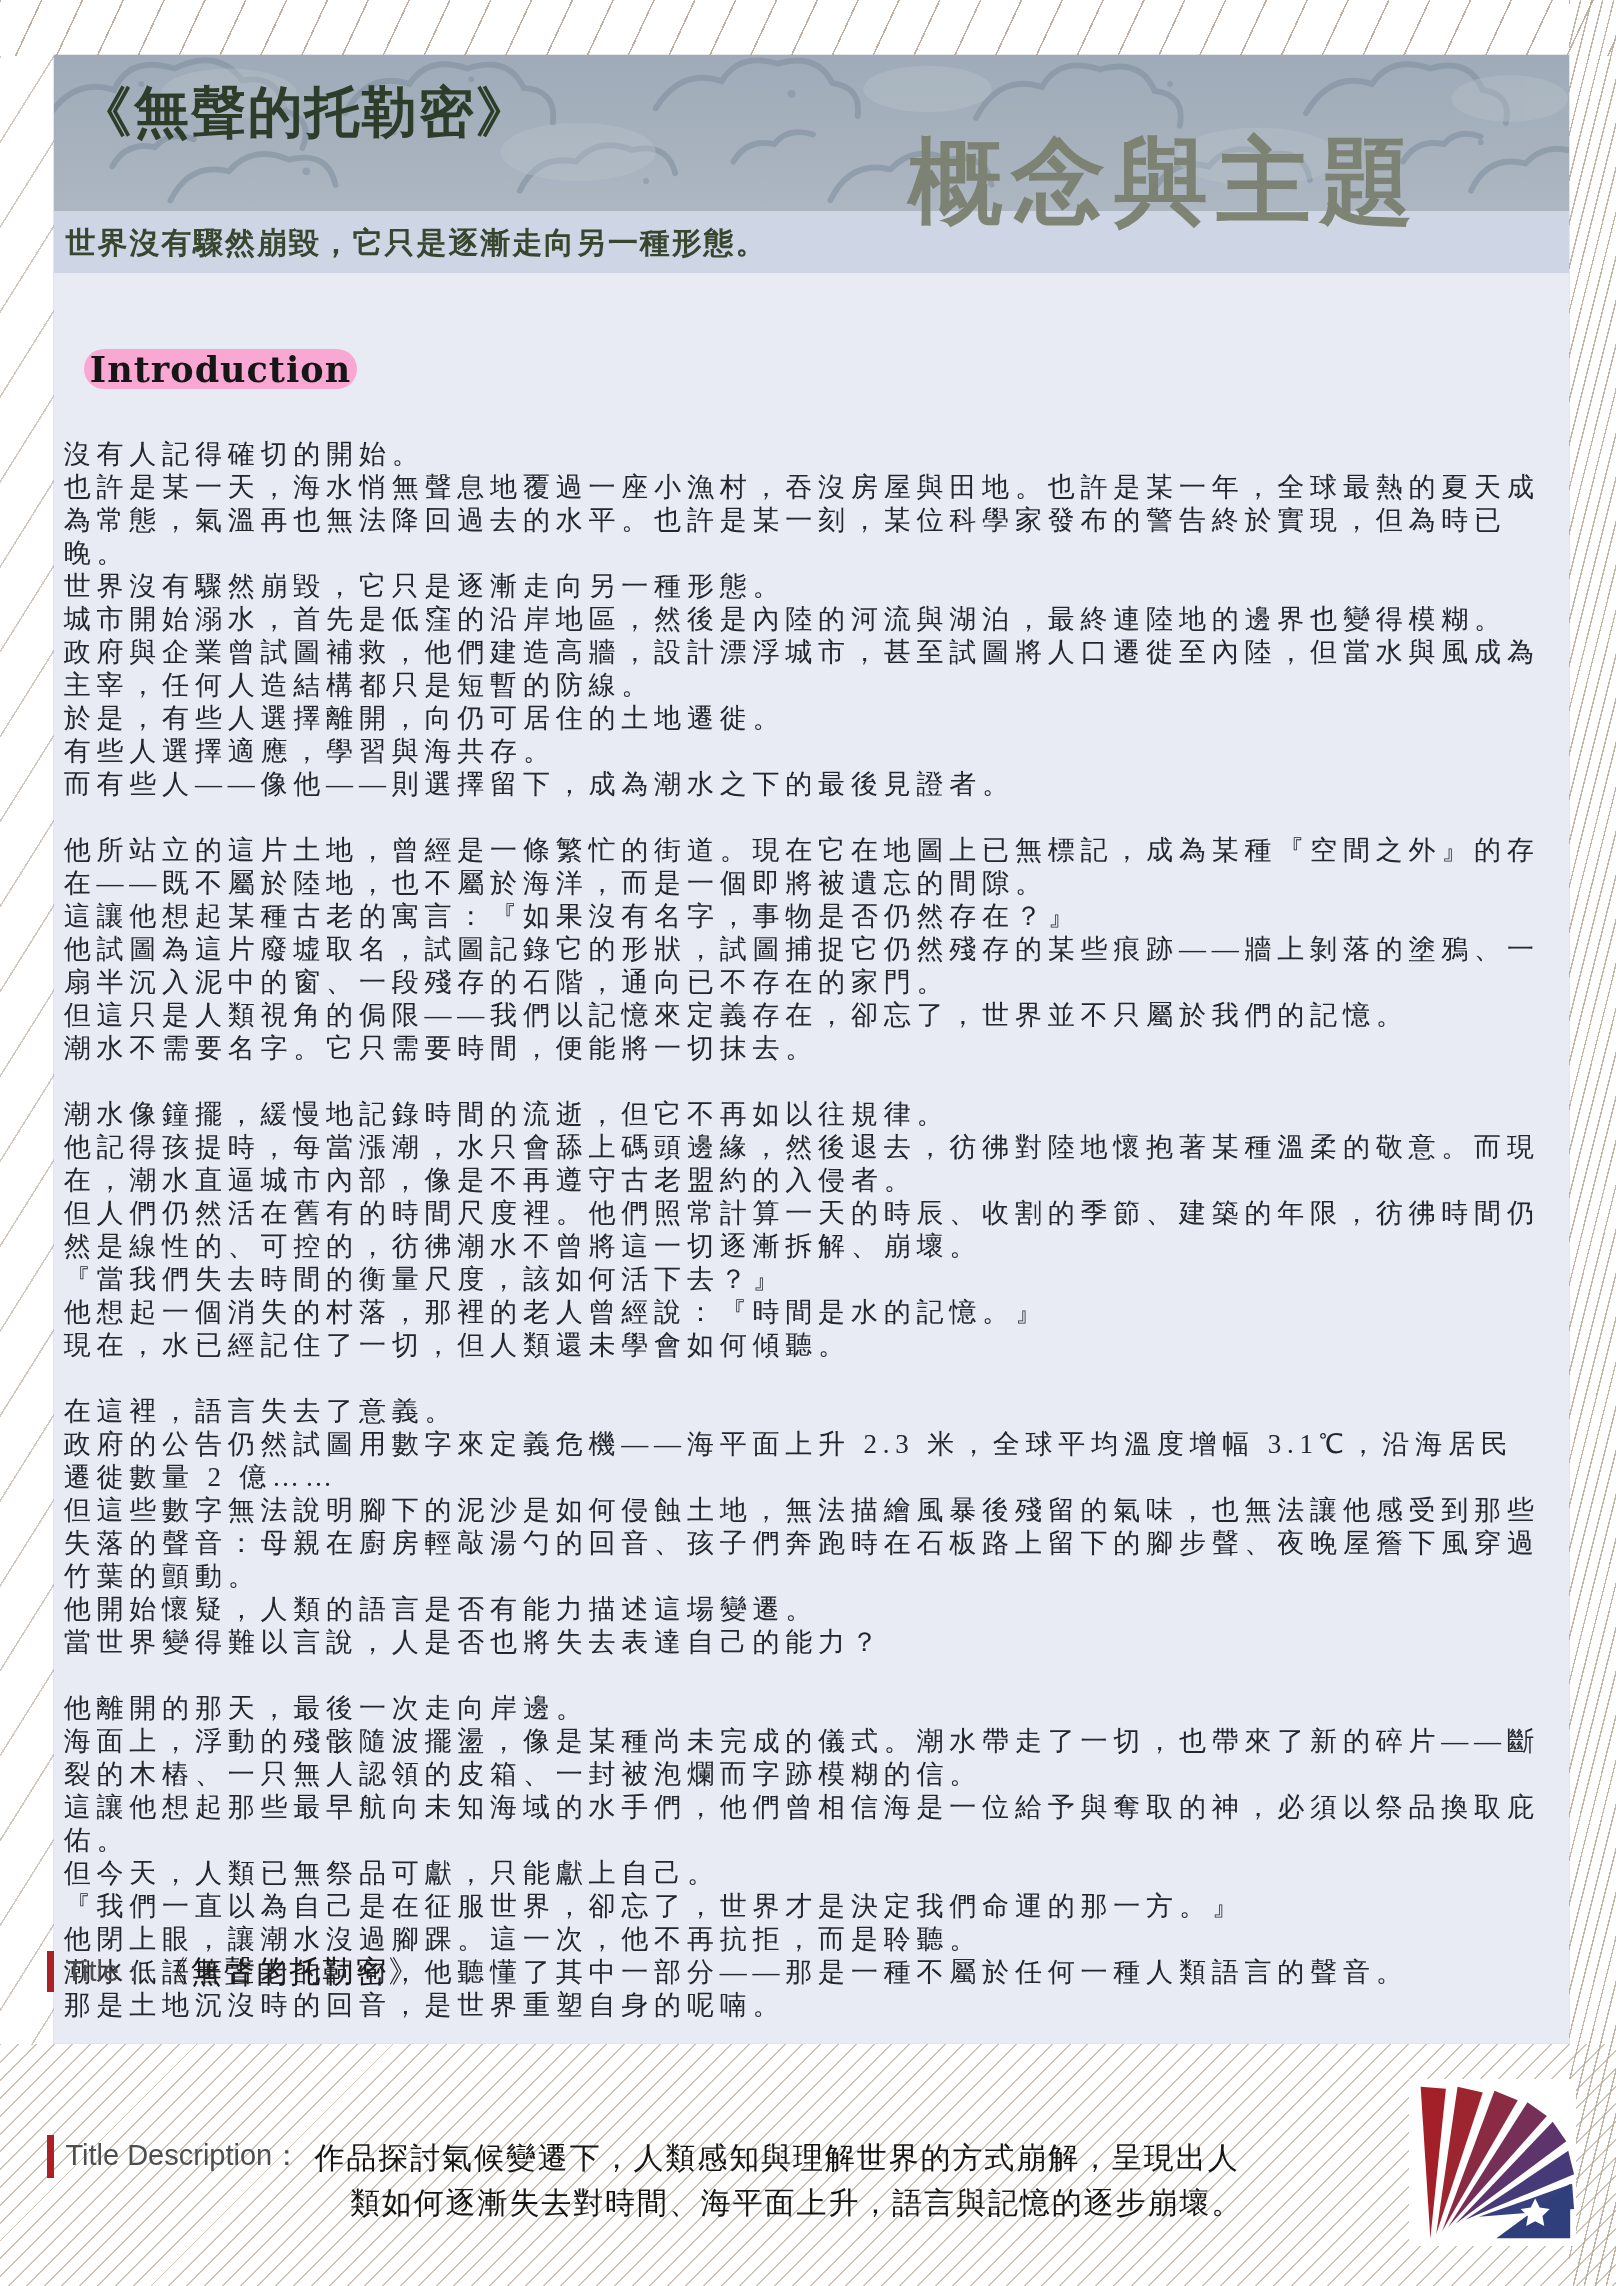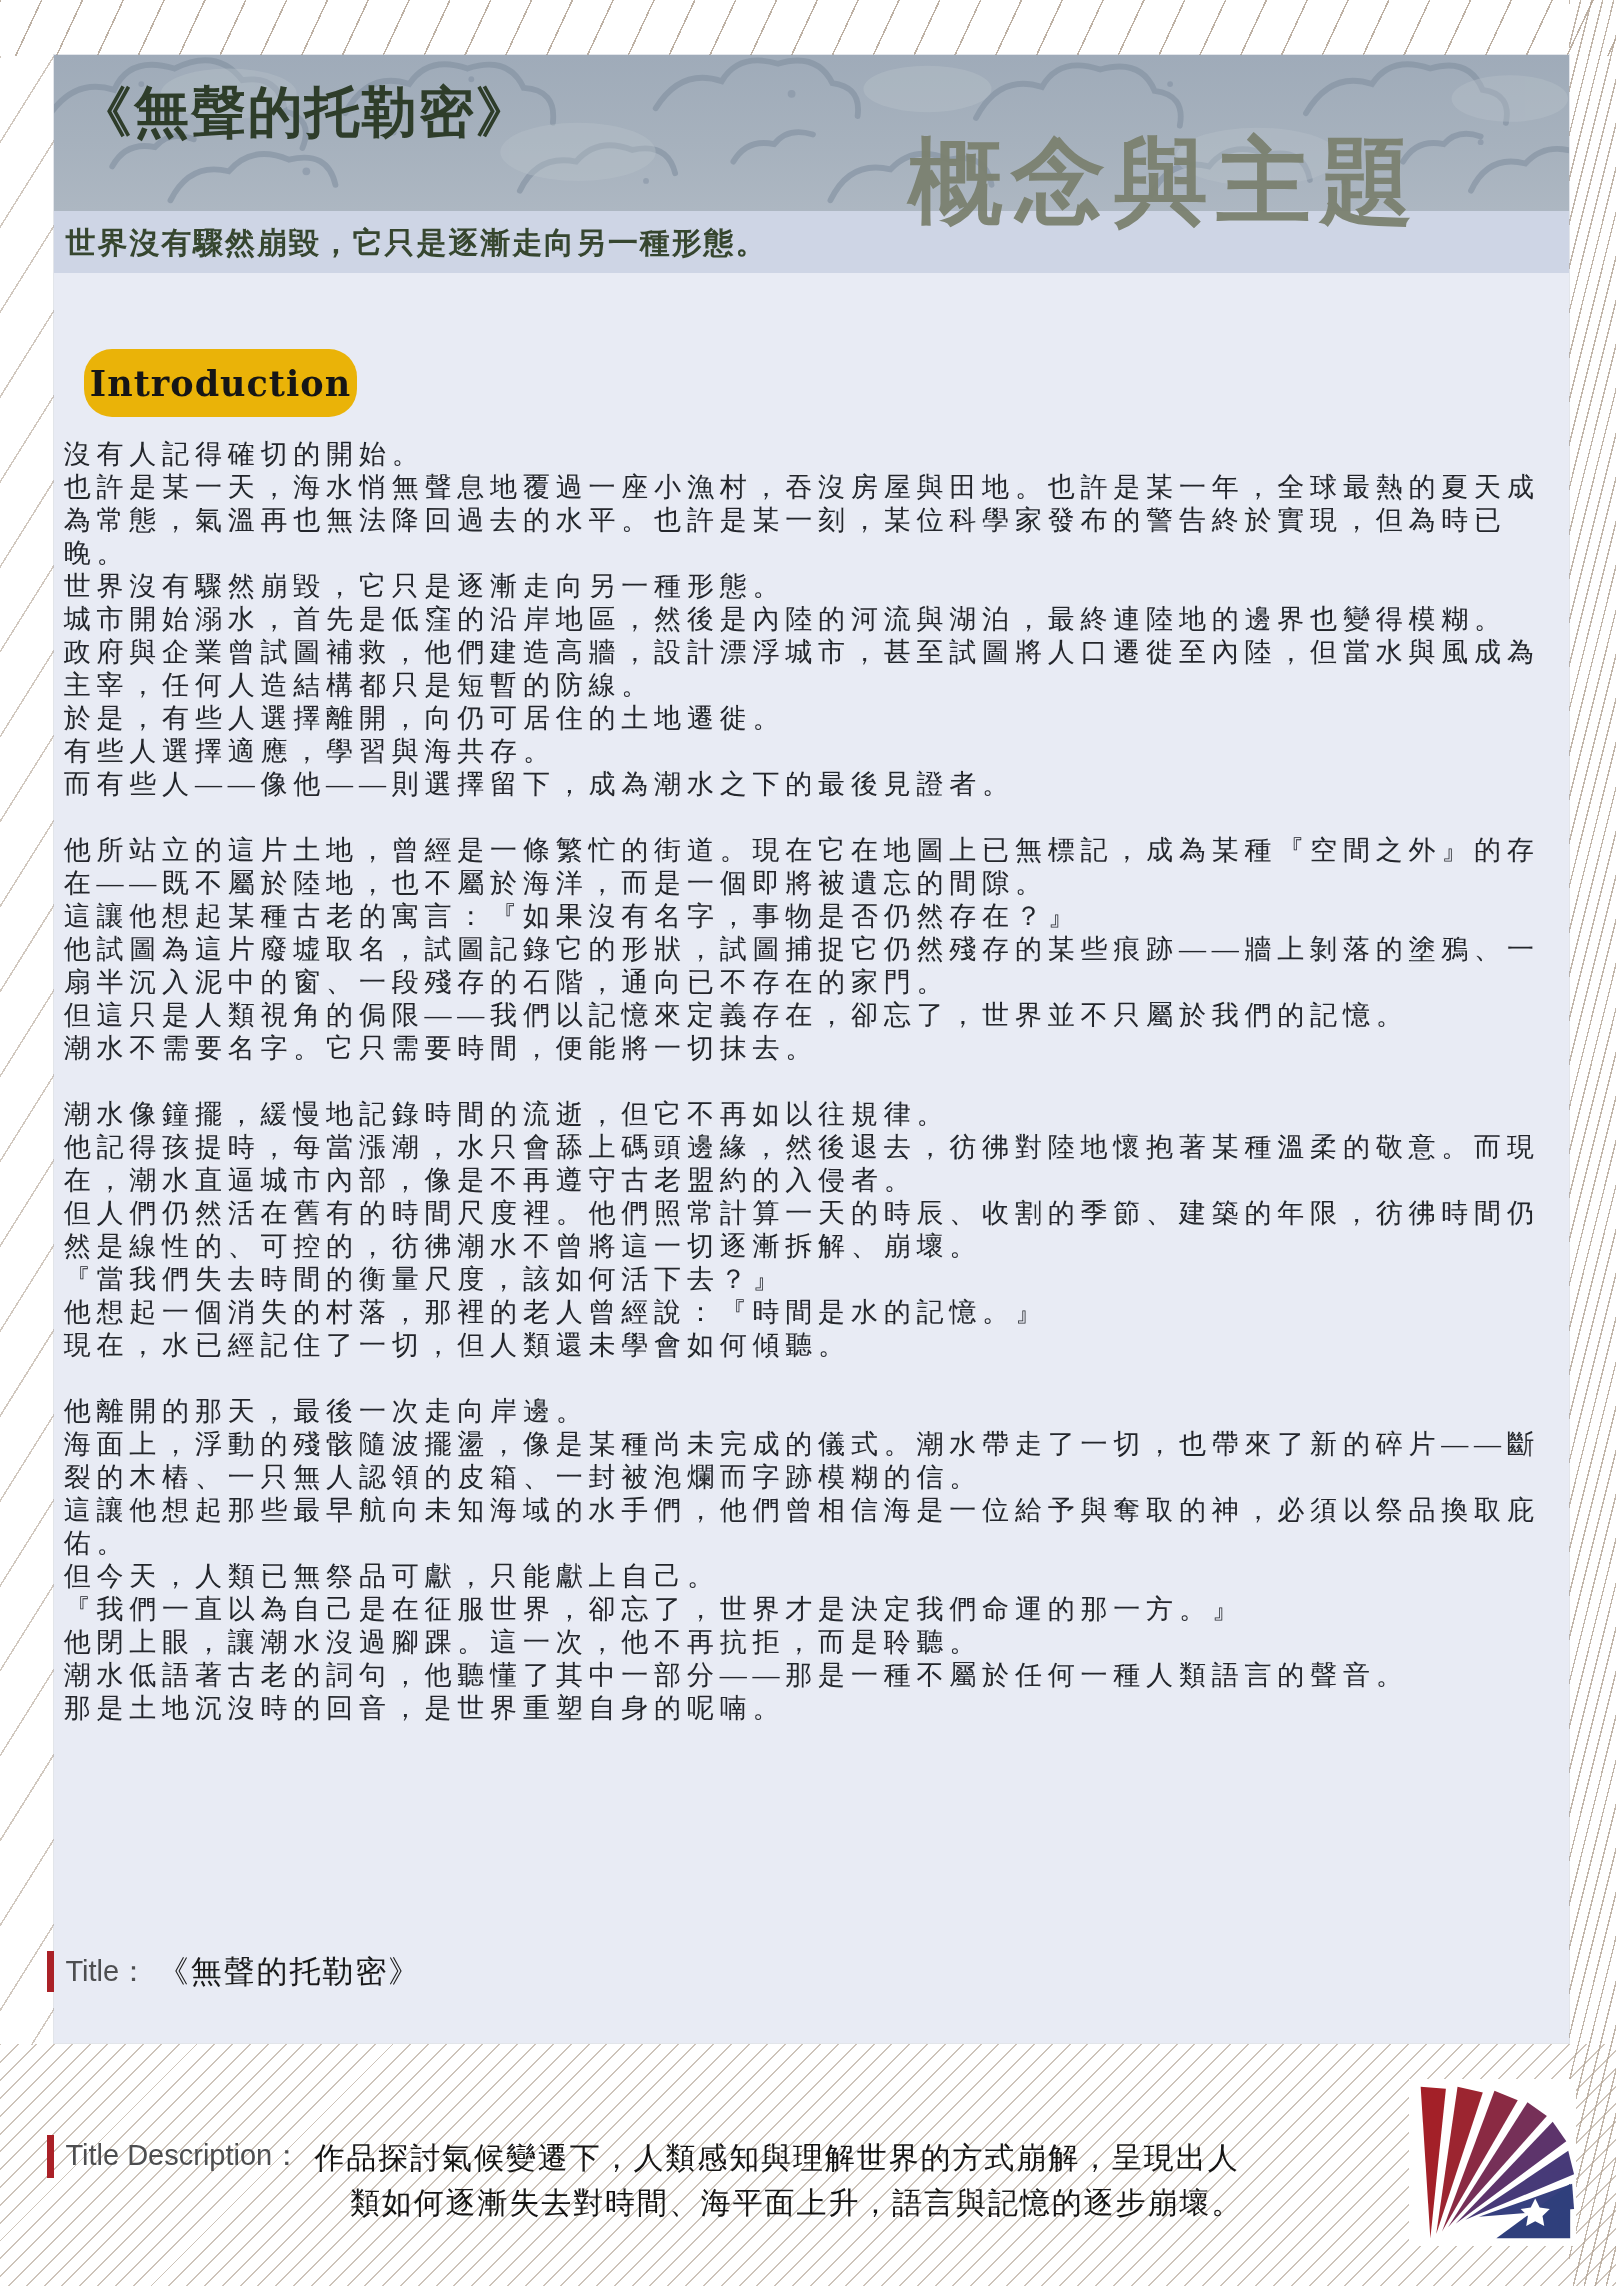--- a/index.html
+++ b/index.html
@@ -33,22 +33,22 @@
   .subtitle-strip{position:absolute;left:0;top:156px;width:1515px;height:62px;
     background:#ced5e5;}
   .subtitle-text{position:absolute;left:11.6px;top:11.6px;margin:0;
     font-size:30px;font-weight:bold;color:#36462f;letter-spacing:1.9px;}
 
   .corner-title{position:absolute;right:147px;top:64px;margin:0;z-index:5;
     font-size:94px;font-weight:bold;color:#7b8170;letter-spacing:8.7px;opacity:.95;
     font-family:"Liberation Serif", serif;white-space:nowrap;}
 
   .content{position:absolute;left:0;top:218px;width:1515px;padding:0;}
-  .badge{position:absolute;left:30px;top:76px;width:273px;height:68px;
-    background:#eab308;border-radius:28px;display:flex;align-items:center;justify-content:center;}
+  .badge{position:absolute;left:30px;top:76px;width:273px;height:40px;
+    background:#f9a8d4;border-radius:28px;display:flex;align-items:center;justify-content:center;}
   .badge span{font-size:35px;font-weight:bold;color:#161616;letter-spacing:1px;
     font-family:"DejaVu Serif", serif;}
 
   .body-text{position:absolute;left:9.7px;top:165px;width:1479px;
     font-size:27px;line-height:33px;letter-spacing:5.8px;color:#23262b;
     font-family:"Liberation Serif", serif;}
   .para{white-space:pre-line;margin:0 0 33px 0;}
 
   
   .footer-row{position:absolute;left:47px;display:flex;align-items:flex-start;}
@@ -138,20 +138,25 @@
 這讓他想起某種古老的寓言：『如果沒有名字，事物是否仍然存在？』
 他試圖為這片廢墟取名，試圖記錄它的形狀，試圖捕捉它仍然殘存的某些痕跡——牆上剝落的塗鴉、一扇半沉入泥中的窗、一段殘存的石階，通向已不存在的家門。
 但這只是人類視角的侷限——我們以記憶來定義存在，卻忘了，世界並不只屬於我們的記憶。
 潮水不需要名字。它只需要時間，便能將一切抹去。</p>
       <p class="para">潮水像鐘擺，緩慢地記錄時間的流逝，但它不再如以往規律。
 他記得孩提時，每當漲潮，水只會舔上碼頭邊緣，然後退去，彷彿對陸地懷抱著某種溫柔的敬意。而現在，潮水直逼城市內部，像是不再遵守古老盟約的入侵者。
 但人們仍然活在舊有的時間尺度裡。他們照常計算一天的時辰、收割的季節、建築的年限，彷彿時間仍然是線性的、可控的，彷彿潮水不曾將這一切逐漸拆解、崩壞。
 『當我們失去時間的衡量尺度，該如何活下去？』
 他想起一個消失的村落，那裡的老人曾經說：『時間是水的記憶。』
 現在，水已經記住了一切，但人類還未學會如何傾聽。</p>
+      <p class="para">在這裡，語言失去了意義。
+政府的公告仍然試圖用數字來定義危機——海平面上升 2.3 米，全球平均溫度增幅 3.1℃，沿海居民遷徙數量 2 億……
+但這些數字無法說明腳下的泥沙是如何侵蝕土地，無法描繪風暴後殘留的氣味，也無法讓他感受到那些失落的聲音：母親在廚房輕敲湯勺的回音、孩子們奔跑時在石板路上留下的腳步聲、夜晚屋簷下風穿過竹葉的顫動。
+他開始懷疑，人類的語言是否有能力描述這場變遷。
+當世界變得難以言說，人是否也將失去表達自己的能力？</p>
       <p class="para">他離開的那天，最後一次走向岸邊。
 海面上，浮動的殘骸隨波擺盪，像是某種尚未完成的儀式。潮水帶走了一切，也帶來了新的碎片——斷裂的木樁、一只無人認領的皮箱、一封被泡爛而字跡模糊的信。
 這讓他想起那些最早航向未知海域的水手們，他們曾相信海是一位給予與奪取的神，必須以祭品換取庇佑。
 但今天，人類已無祭品可獻，只能獻上自己。
 『我們一直以為自己是在征服世界，卻忘了，世界才是決定我們命運的那一方。』
 他閉上眼，讓潮水沒過腳踝。這一次，他不再抗拒，而是聆聽。
 潮水低語著古老的詞句，他聽懂了其中一部分——那是一種不屬於任何一種人類語言的聲音。
 那是土地沉沒時的回音，是世界重塑自身的呢喃。</p>
     </div>
   </div>

